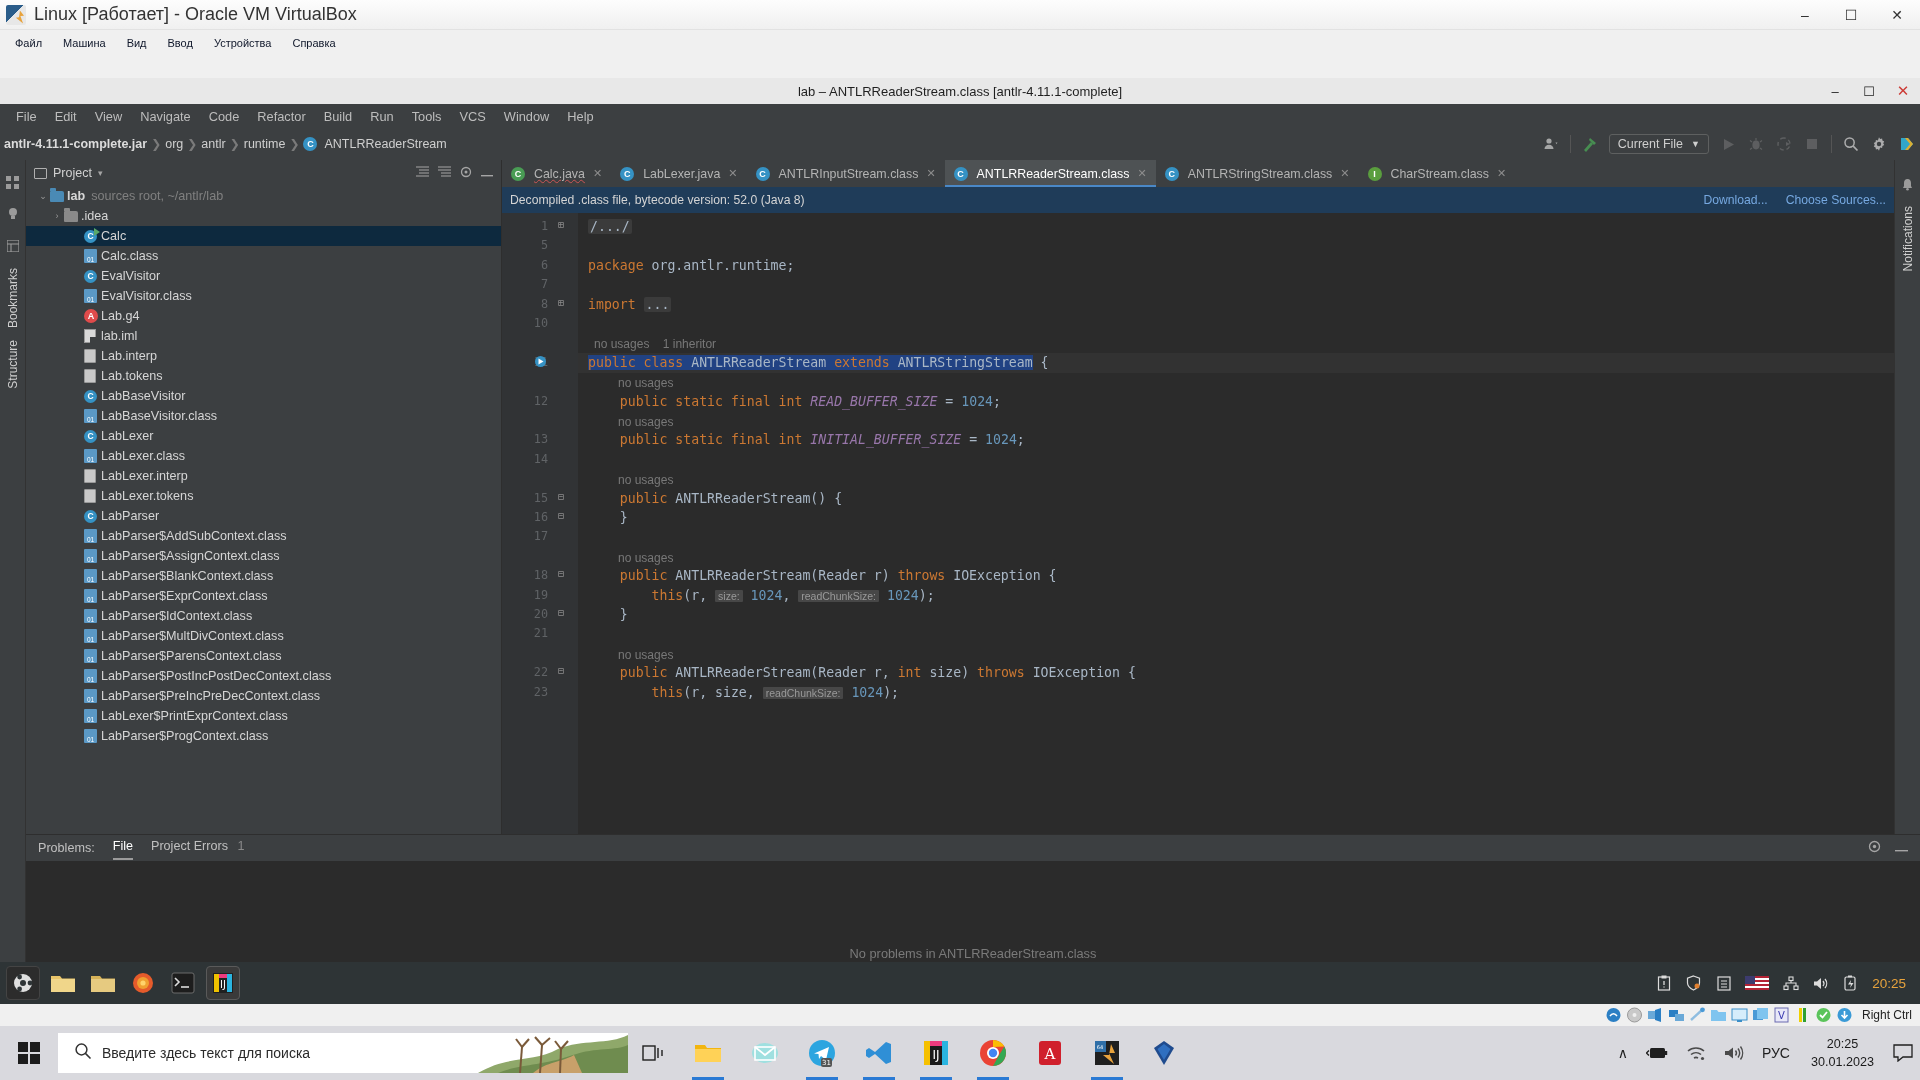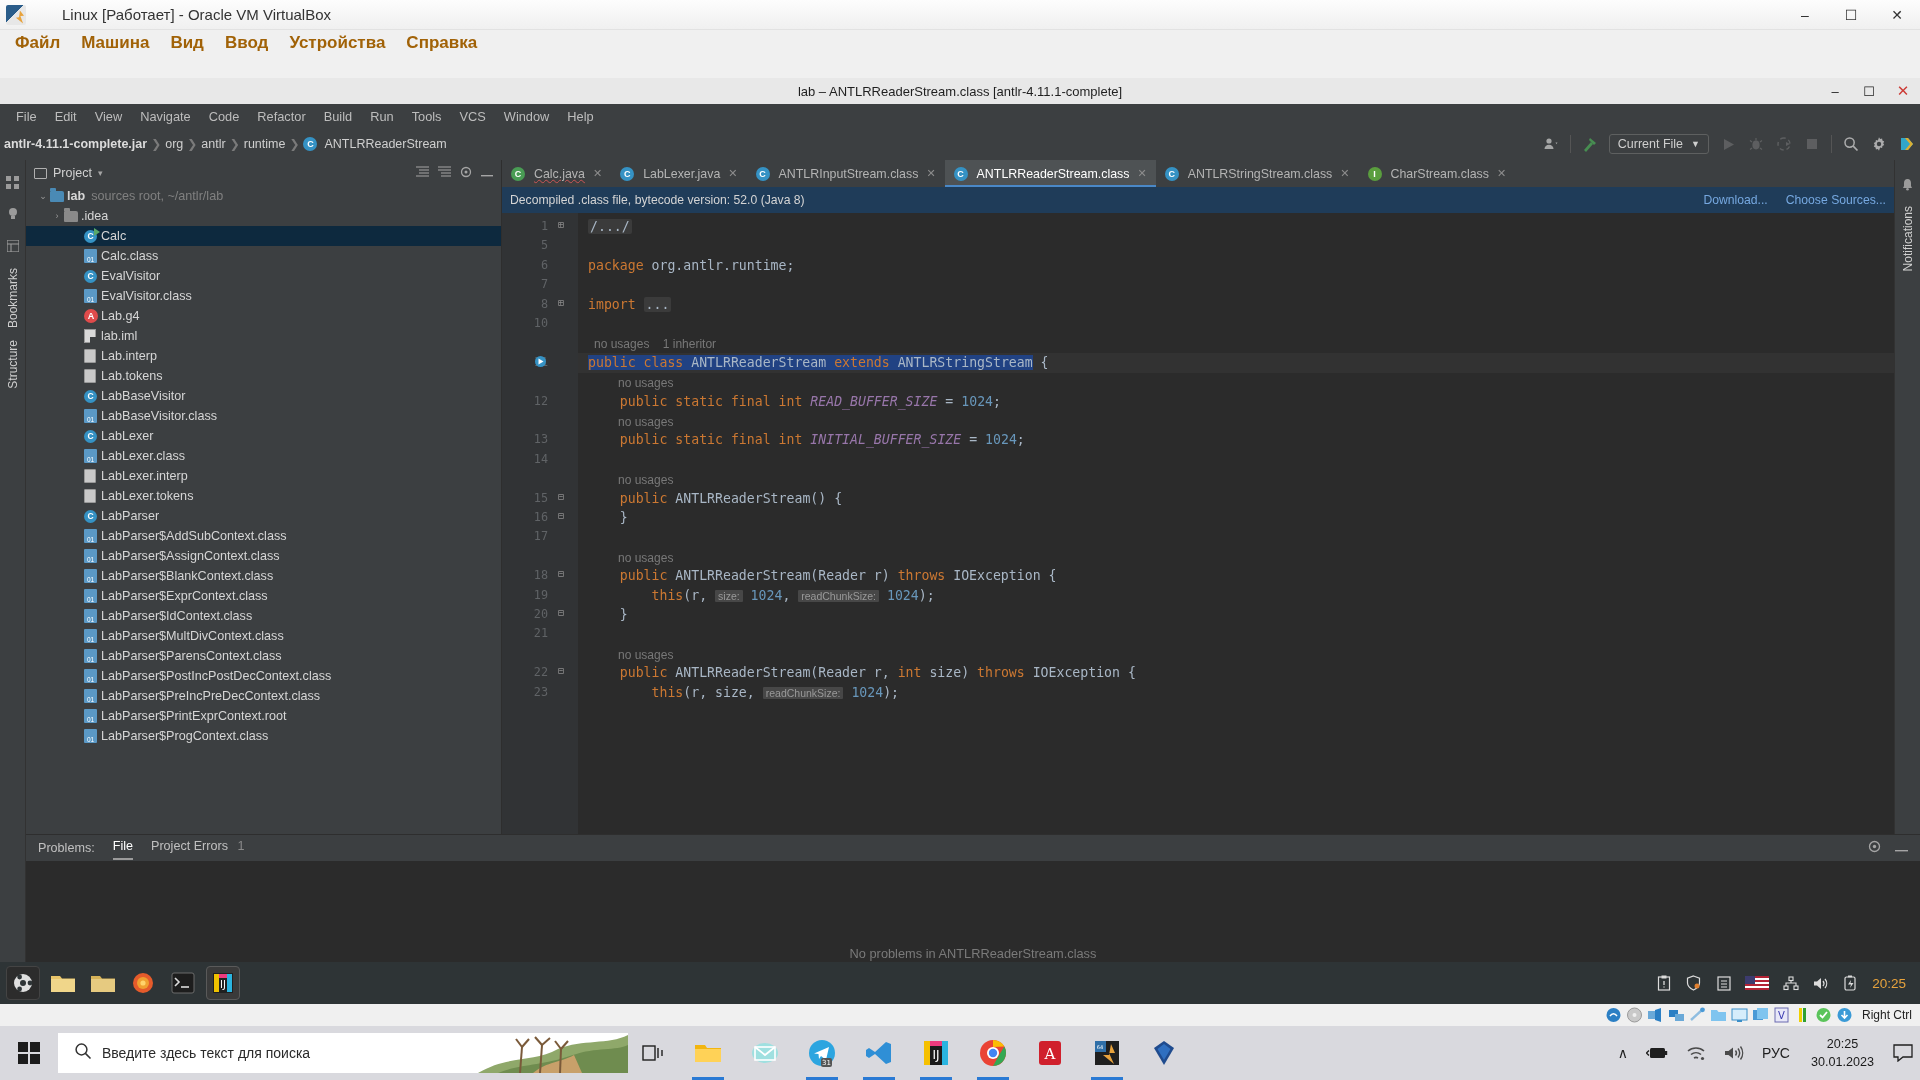--- a/index.html
+++ b/index.html
@@ -21,26 +21,26 @@
   }
   #vbox-titlebar .vb-icon {
     width:20px;height:20px;border-radius:2px;margin-right:8px;
     background: linear-gradient(135deg,#2b5d8a 0%,#2b5d8a 45%,#e7e7e7 45%,#e7e7e7 100%);
     position:relative; flex:none;
   }
   #vbox-titlebar .vb-icon:after{
     content:""; position:absolute; right:2px; bottom:1px; width:9px;height:13px;
     background:#e8a33d; clip-path: polygon(55% 0,100% 40%,60% 42%,90% 100%,10% 55%,45% 52%);
   }
-  #vbox-title-text { font-size: 15px; color:#333;margin-left:28px; }
+  #vbox-title-text { font-size: 18px; color:#333; }
   .vb-winbtns { margin-left:auto; display:flex; height:100%; }
   .vb-winbtn { width:46px; height:100%; display:flex; align-items:center; justify-content:center; color:#333; font-size:14px;}
 
   #vbox-menubar { height: 26px; display:flex; align-items:center; padding-left:6px; gap:3px; background:#f0f0f0; }
-  #vbox-menubar .mi { font-size:17px; color:#a16207; padding:3px 9px; border-radius:2px;font-weight:bold; }
+  #vbox-menubar .mi { font-size:11px; color:#0f172a; padding:3px 9px; border-radius:2px; }
 
   #vbox-gap { height: 22px; background:#f0f0f0; }
 
   
   #idea {
     position:absolute; left:0; top:78px; width:1920px; height:1018px;
     background:#3c3f41; color:#bbbbbb;
     display:flex; flex-direction:column;
   }
 
@@ -593,21 +593,21 @@
                   <span class="ficon">
                     <span class="ic-class-file"></span>
                   </span>
                   <span class="label">LabParser$PreIncPreDecContext.class</span>
                 </div>
                 <div class="tree-row indent2">
                   <span class="arrow"></span>
                   <span class="ficon">
                     <span class="ic-class-file"></span>
                   </span>
-                  <span class="label">LabParser$PrintExprContext.root</span>
+                  <span class="label">LabLexer$PrintExprContext.class</span>
                 </div>
                 <div class="tree-row indent2">
                   <span class="arrow"></span>
                   <span class="ficon">
                     <span class="ic-class-file"></span>
                   </span>
                   <span class="label">LabParser$ProgContext.class</span>
                 </div>
               </div>
           </div>

